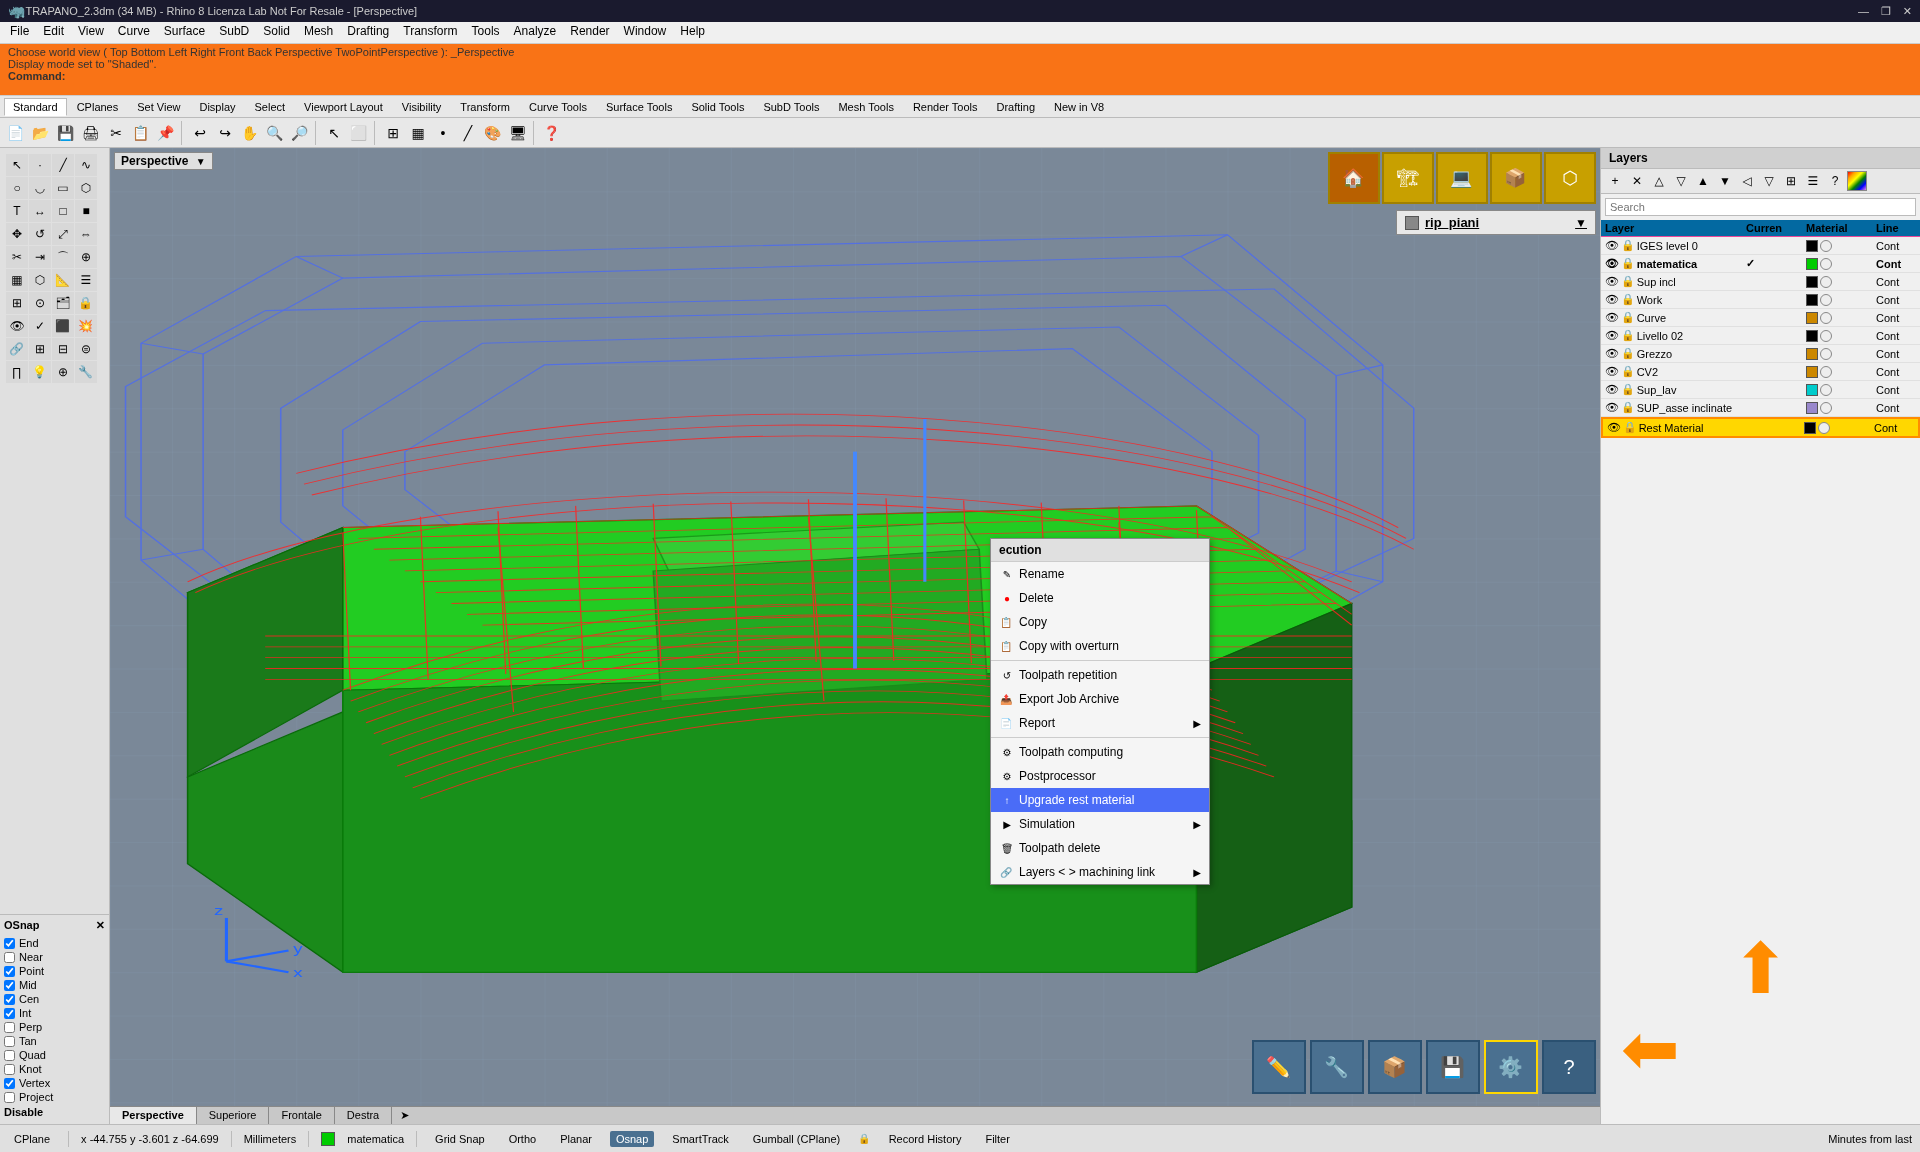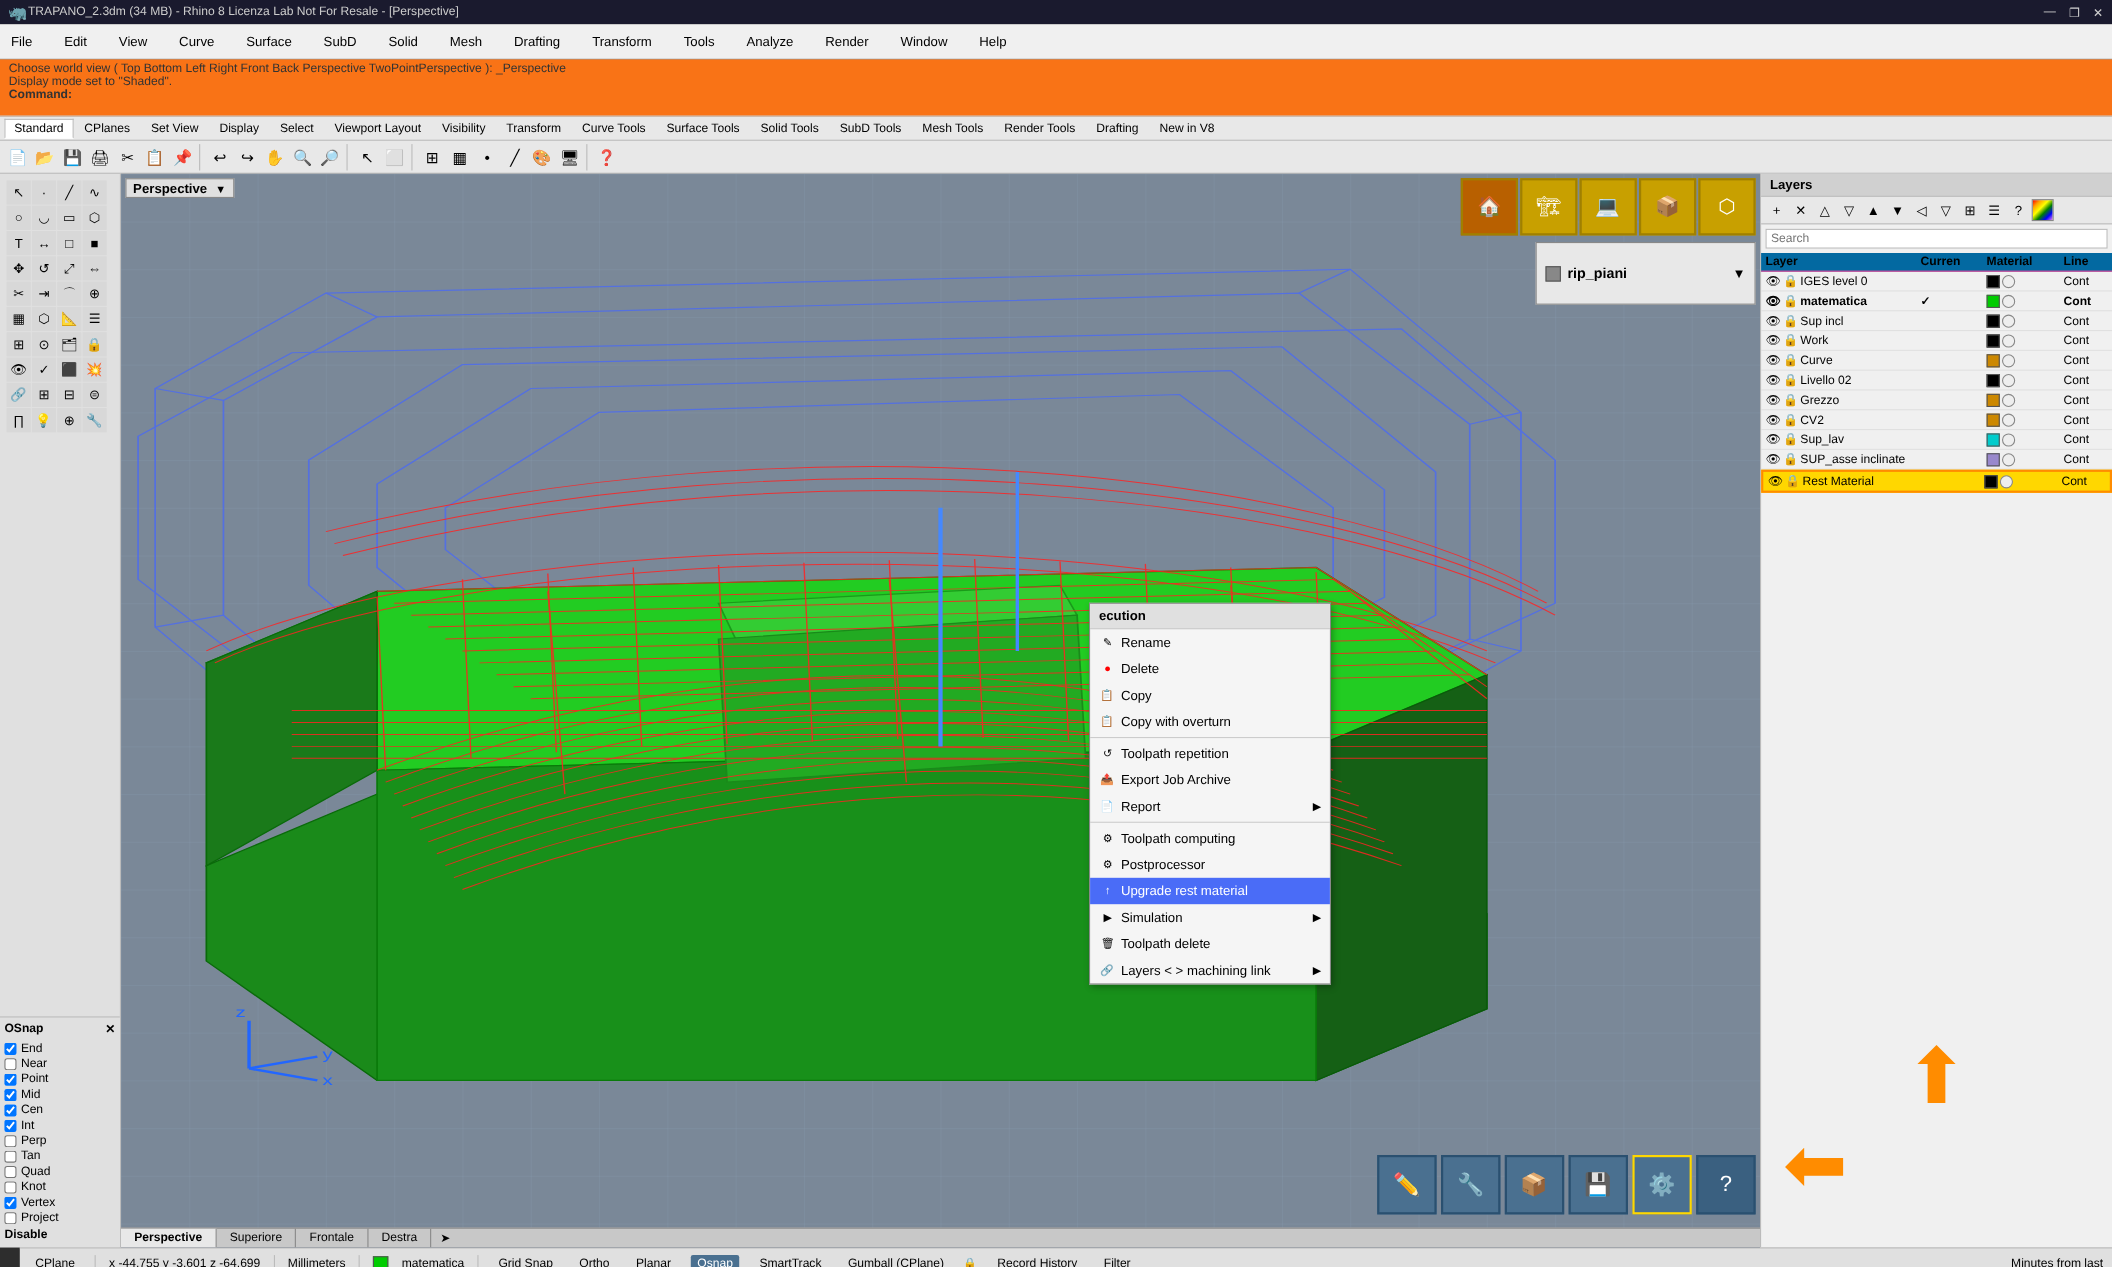--- a/index.html
+++ b/index.html
@@ -16,25 +16,25 @@
       justify-content: space-between;
       font-size: 11px;
     }
     #titlebar .title { flex: 1; }
     #titlebar .controls { display: flex; gap: 12px; }
     #titlebar .controls span { cursor: pointer; }
 
     
     #menubar {
       background: #f0f0f0;
-      height: 32px;
-      display: flex;
-      align-items: center;
+      height: 22px;
+      display: flex;
+      align-items: flex-start;
       padding: 0 4px;
-      gap: 17px;
+      gap: 2px;
       border-bottom: 1px solid #ccc;
     }
     #menubar span {
       padding: 2px 6px;
       cursor: pointer;
       font-size: 12px;
     }
 
     
     #cmdarea {
@@ -367,21 +367,20 @@
     
     #statusbar {
       height: 28px;
       background: #e0e0e0;
       display: flex;
       align-items: center;
       padding: 0 8px;
       gap: 12px;
       border-top: 1px solid #bbb;
       font-size: 11px;
-      margin-left: 18px;
     }
     .sb-item { padding: 2px 6px; cursor: pointer; }
     .sb-active { background: #4a7090; color: white; padding: 2px 6px; border-radius: 2px; }
     .sb-sep { width: 1px; height: 16px; background: #bbb; }
     .sb-color {
       width: 14px;
       height: 14px;
       background: #00cc00;
       border: 1px solid #555;
       display: inline-block;
@@ -586,21 +585,21 @@
     </div>
 
     <div id="view-tools">
       <div class="vt-btn" style="background:#b86000; font-size:18px;">🏠</div>
       <div class="vt-btn" style="font-size:18px;">🏗</div>
       <div class="vt-btn" style="font-size:18px;">💻</div>
       <div class="vt-btn" style="font-size:18px;">📦</div>
       <div class="vt-btn" style="font-size:18px;">⬡</div>
     </div>
 
-    <div id="layer-dropdown" style="position:absolute; top:62px; right:4px; z-index:10; background:#e8e8e8; border:1px solid #888; padding:20px 8px; display:flex; align-items:center; gap:6px; min-width:200px;">
+    <div id="layer-dropdown" style="position:absolute; top:62px; right:4px; z-index:10; background:#e8e8e8; border:1px solid #888; padding:4px 8px; display:flex; align-items:center; gap:6px; min-width:200px;text-decoration:underline;">
       <div class="ld-square"></div>
       <span class="ld-text">rip_piani</span>
       <span class="ld-arrow">▼</span>
     </div>
 
     <svg width="100%" height="100%" viewBox="0 0 960 900" preserveAspectRatio="none" style="position:absolute; top:0; left:0;">
 
       <defs>
         <pattern id="grid" width="40" height="40" patternUnits="userSpaceOnUse">
           <path d="M 40 0 L 0 0 0 40" fill="none" stroke="rgba(150,180,210,0.3)" stroke-width="0.5"></path>

